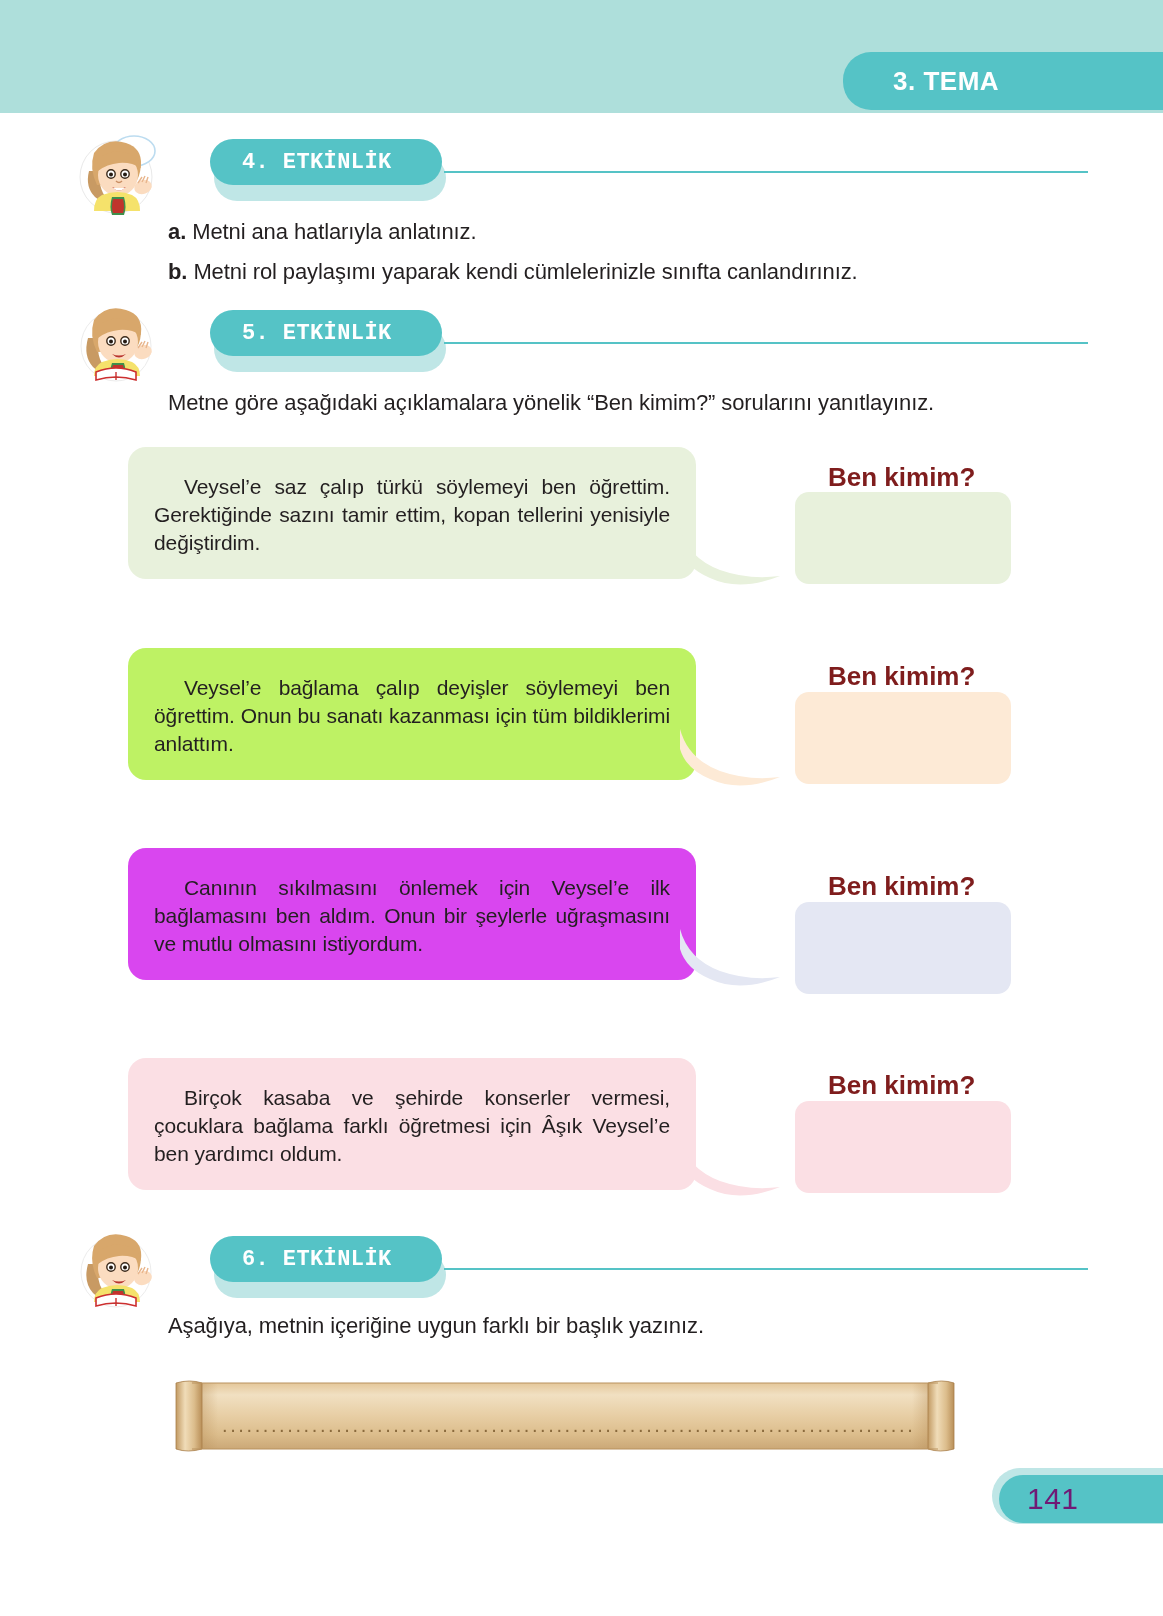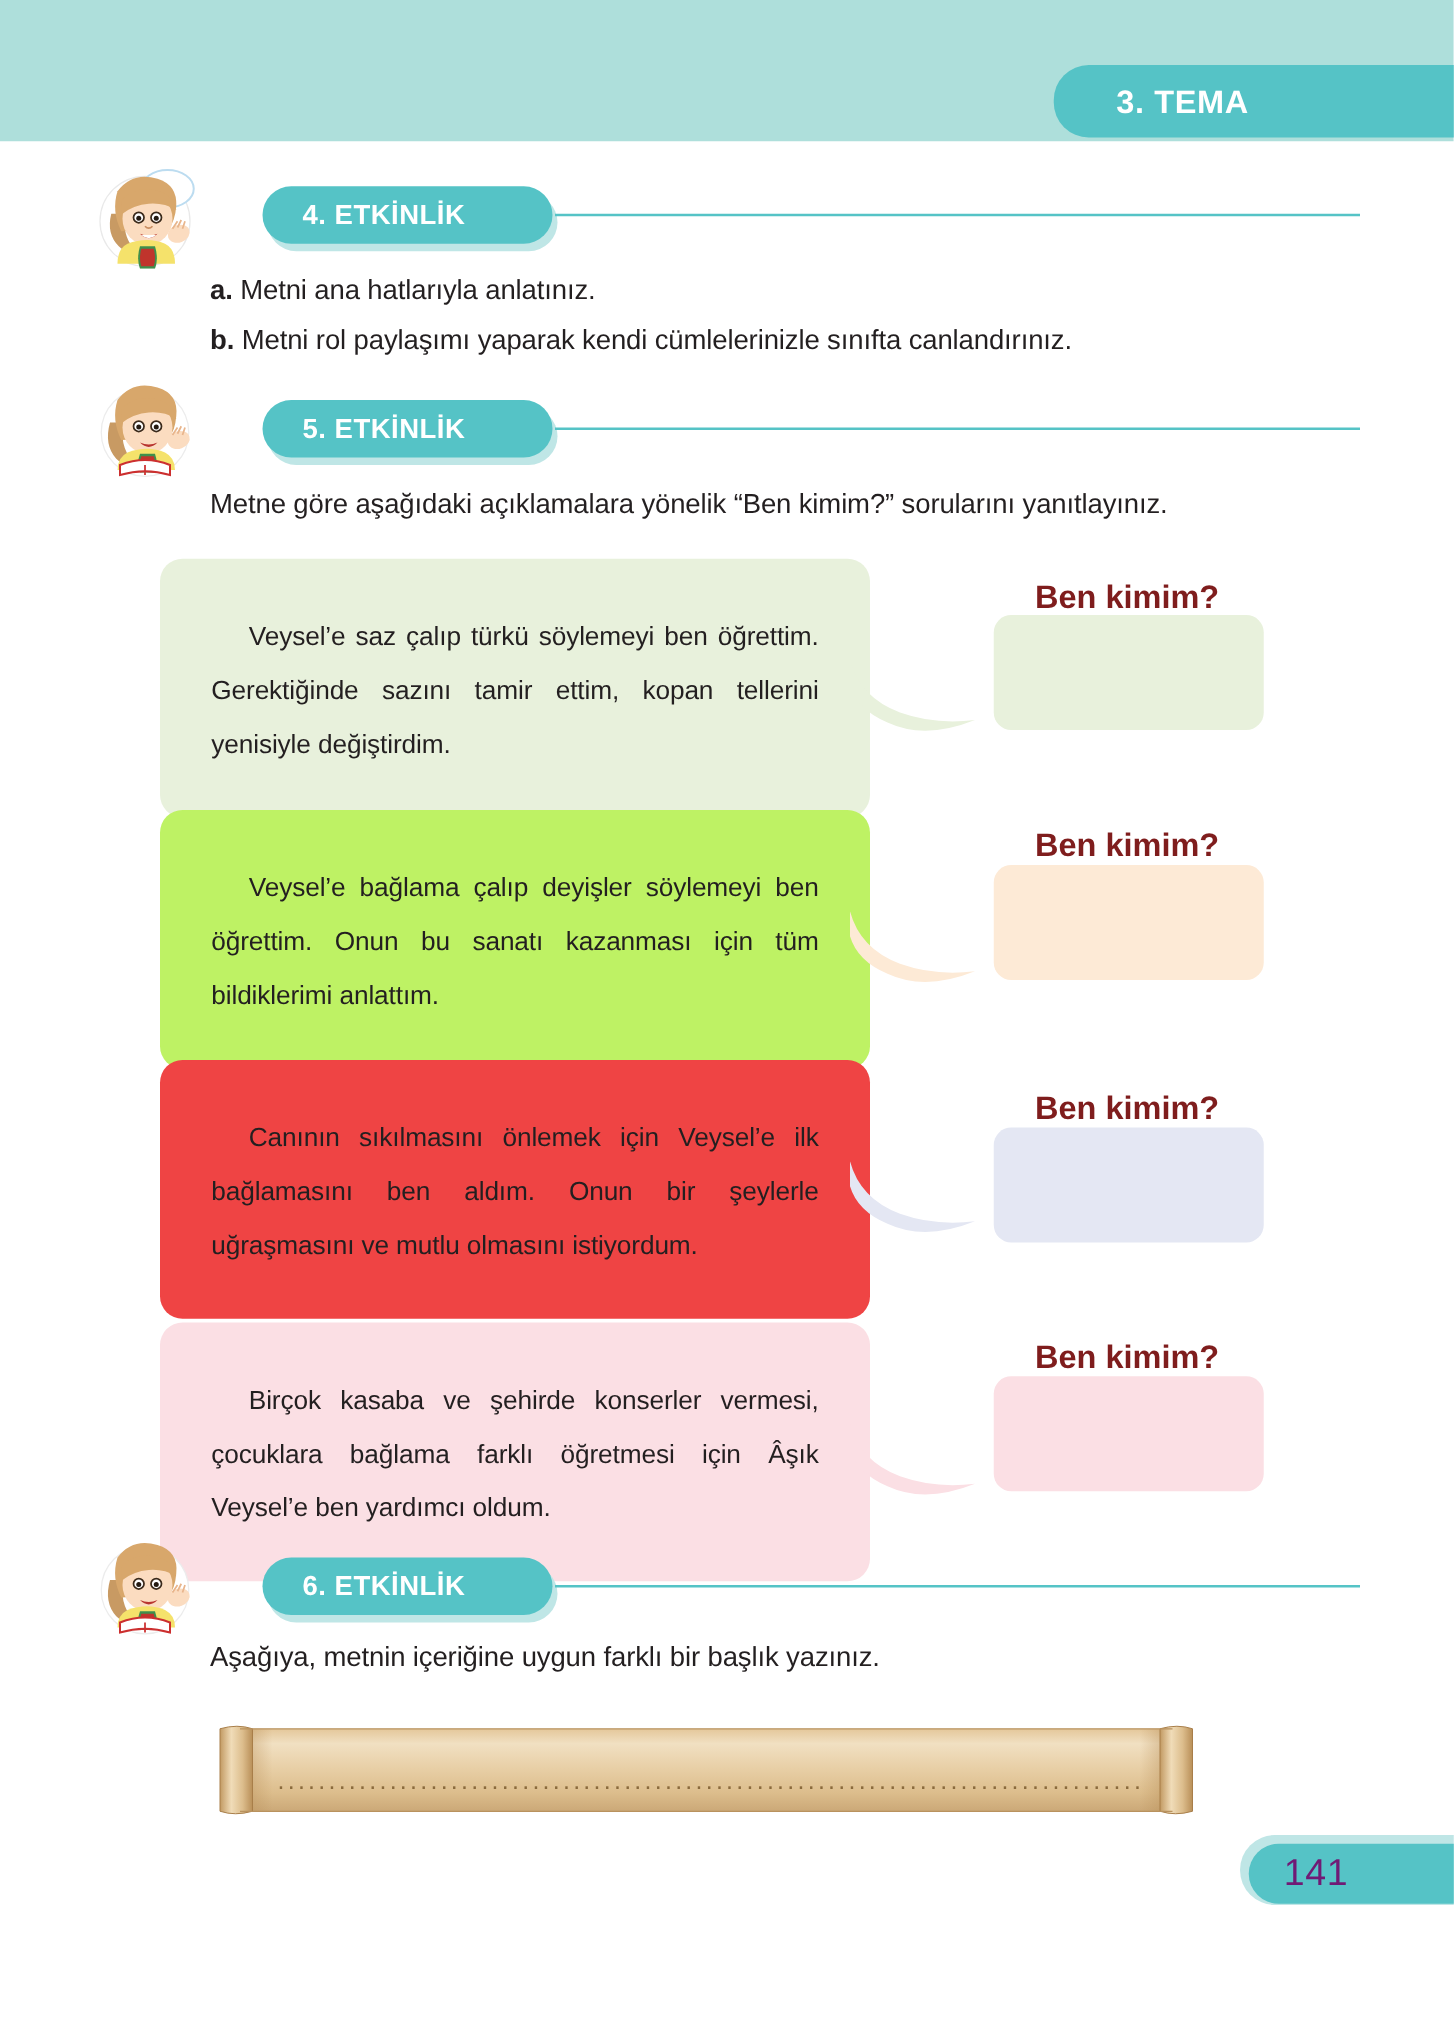--- a/index.html
+++ b/index.html
@@ -64,29 +64,30 @@
     left: 142px;
     top: 24px;
     width: 232px;
     height: 46px;
     background: #bfe6e6;
     border-radius: 23px;
   }
   .pill {
     position: absolute;
     left: 138px;
-    top: 18px;
+    top: 8px;
     width: 232px;
     height: 46px;
     background: #55c3c6;
     border-radius: 23px;
     display: flex;
     align-items: center;
     padding-left: 32px;
     box-sizing: border-box;
+    font-family: Liberation Mono, monospace;
   }
   .pill span {
     color: #ffffff;
     font-size: 22px;
     font-weight: bold;
     letter-spacing: 0.4px;
   }
   .head-rule {
     position: absolute;
     left: 372px;
@@ -111,23 +112,23 @@
 
   .bubble {
     position: absolute;
     left: 128px;
     width: 568px;
     border-radius: 18px;
     box-sizing: border-box;
     padding: 26px 26px 22px 26px;
   }
   .bubble p {
-    margin: 15px;
+    margin: 0;
     font-size: 21px;
-    line-height: 43px;
+    line-height: 28px;
     color: #231f20;
     text-align: justify;
     text-indent: 30px;
     letter-spacing: -0.1px;
   }
   .bubble-tail {
     position: absolute;
     left: 680px;
     width: 100px;
     height: 74px;
@@ -298,21 +299,21 @@
   <div class="bubble-tail" style="top:729px;">
     <svg width="100" height="74" viewBox="0 0 100 74">
       <path d="M0 0 q8 30 40 42 q28 10 60 6 q-40 16 -70 2 Q6 40 0 20 Z" fill="#fdead6"></path>
     </svg>
   </div>
   <div class="ben-kimim-label" style="top:661px;">Ben kimim?</div>
   <div class="answer-box" style="top:692px; height:92px; background:#fdead6;"></div>
 </div>
 
 <div class="bubble-row" style="top:0;">
-  <div class="bubble" style="top:848px; background:#ef4444;">
+  <div class="bubble" style="top:848px; background:#d946ef;">
     <p>Canının sıkılmasını önlemek için Veysel’e ilk bağlamasını ben aldım. Onun bir şeylerle uğraşmasını ve mutlu olmasını istiyordum.</p>
   </div>
   <div class="bubble-tail" style="top:929px;">
     <svg width="100" height="74" viewBox="0 0 100 74">
       <path d="M0 0 q8 30 40 42 q28 10 60 6 q-40 16 -70 2 Q6 40 0 20 Z" fill="#e4e7f3"></path>
     </svg>
   </div>
   <div class="ben-kimim-label" style="top:871px;">Ben kimim?</div>
   <div class="answer-box" style="top:902px; height:92px; background:#e4e7f3;"></div>
 </div>

